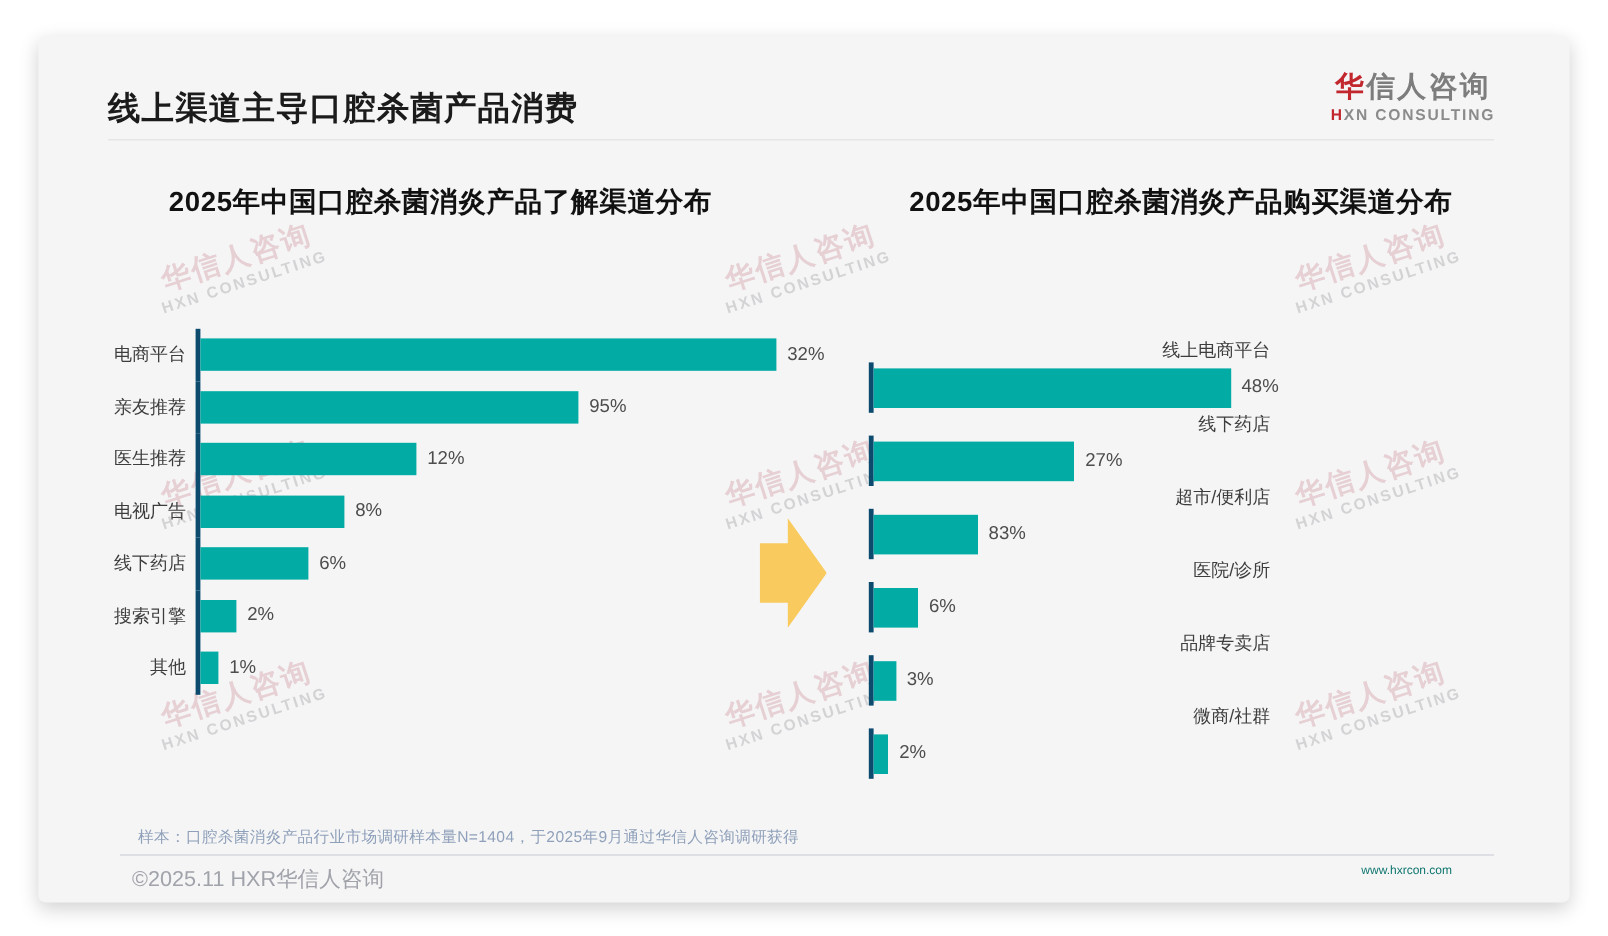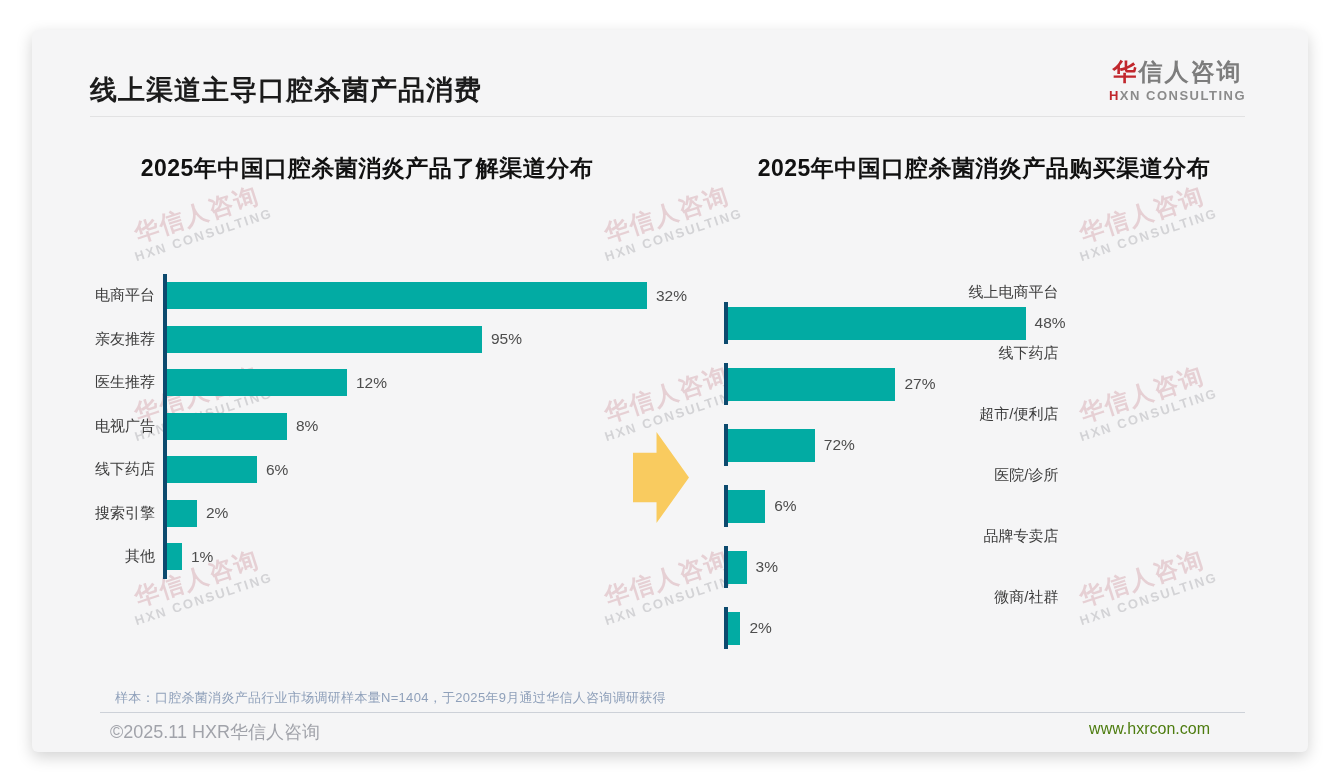--- a/index.html
+++ b/index.html
@@ -52,21 +52,21 @@
   .val-label { flex-shrink:0; font-size:15.5px; color:#4d4d4d; margin-left:9px; }
   
   .arrow {
     position:absolute; left:601px; top:400px; width:56px; height:95px; z-index:1;
     clip-path:polygon(0 24%, 42% 24%, 42% 2%, 100% 50%, 42% 98%, 42% 76%, 0 76%);
   }
   
   .sample-note { position:absolute; left:83px; top:659px; z-index:2; font-size:13px; color:#8fa0ba; letter-spacing:0.3px; }
   .footer-divider { position:absolute; left:68px; right:63px; top:682px; height:1px; background:#cdd1d8; z-index:2; }
   .footer-left  { position:absolute; left:78px;  top:690px; z-index:2; font-size:18px; color:#a1a3aa; }
-  .footer-right { position:absolute; right:98px; top:690px; z-index:2; font-size:16px; color:#4d7c0f; }
+  .footer-right { position:absolute; right:98px; top:690px; z-index:2; font-size:10px; color:#0f766e; }
 </style>
 </head>
 <body>
 
 <div class="card">
 
   <div id="wm-layer">
       <div class="wm" style="left: 95px; top: 168px;">
         <div class="wm-zh">华信人咨询</div>
         <div class="wm-en">HXN CONSULTING</div>
@@ -184,21 +184,21 @@
           <div class="cat-label">线下药店</div>
           <div class="bar-wrap">
             <div class="bar" style="width: 167.4px; background: rgb(2, 171, 163);"></div>
             <div class="val-label">27%</div>
           </div>
         </div>
         <div class="bar-row">
           <div class="cat-label">超市/便利店</div>
           <div class="bar-wrap">
             <div class="bar" style="width: 86.8px; background: rgb(2, 171, 163);"></div>
-            <div class="val-label">72%</div>
+            <div class="val-label">83%</div>
           </div>
         </div>
         <div class="bar-row">
           <div class="cat-label">医院/诊所</div>
           <div class="bar-wrap">
             <div class="bar" style="width: 37.2px; background: rgb(2, 171, 163);"></div>
             <div class="val-label">6%</div>
           </div>
         </div>
         <div class="bar-row">

